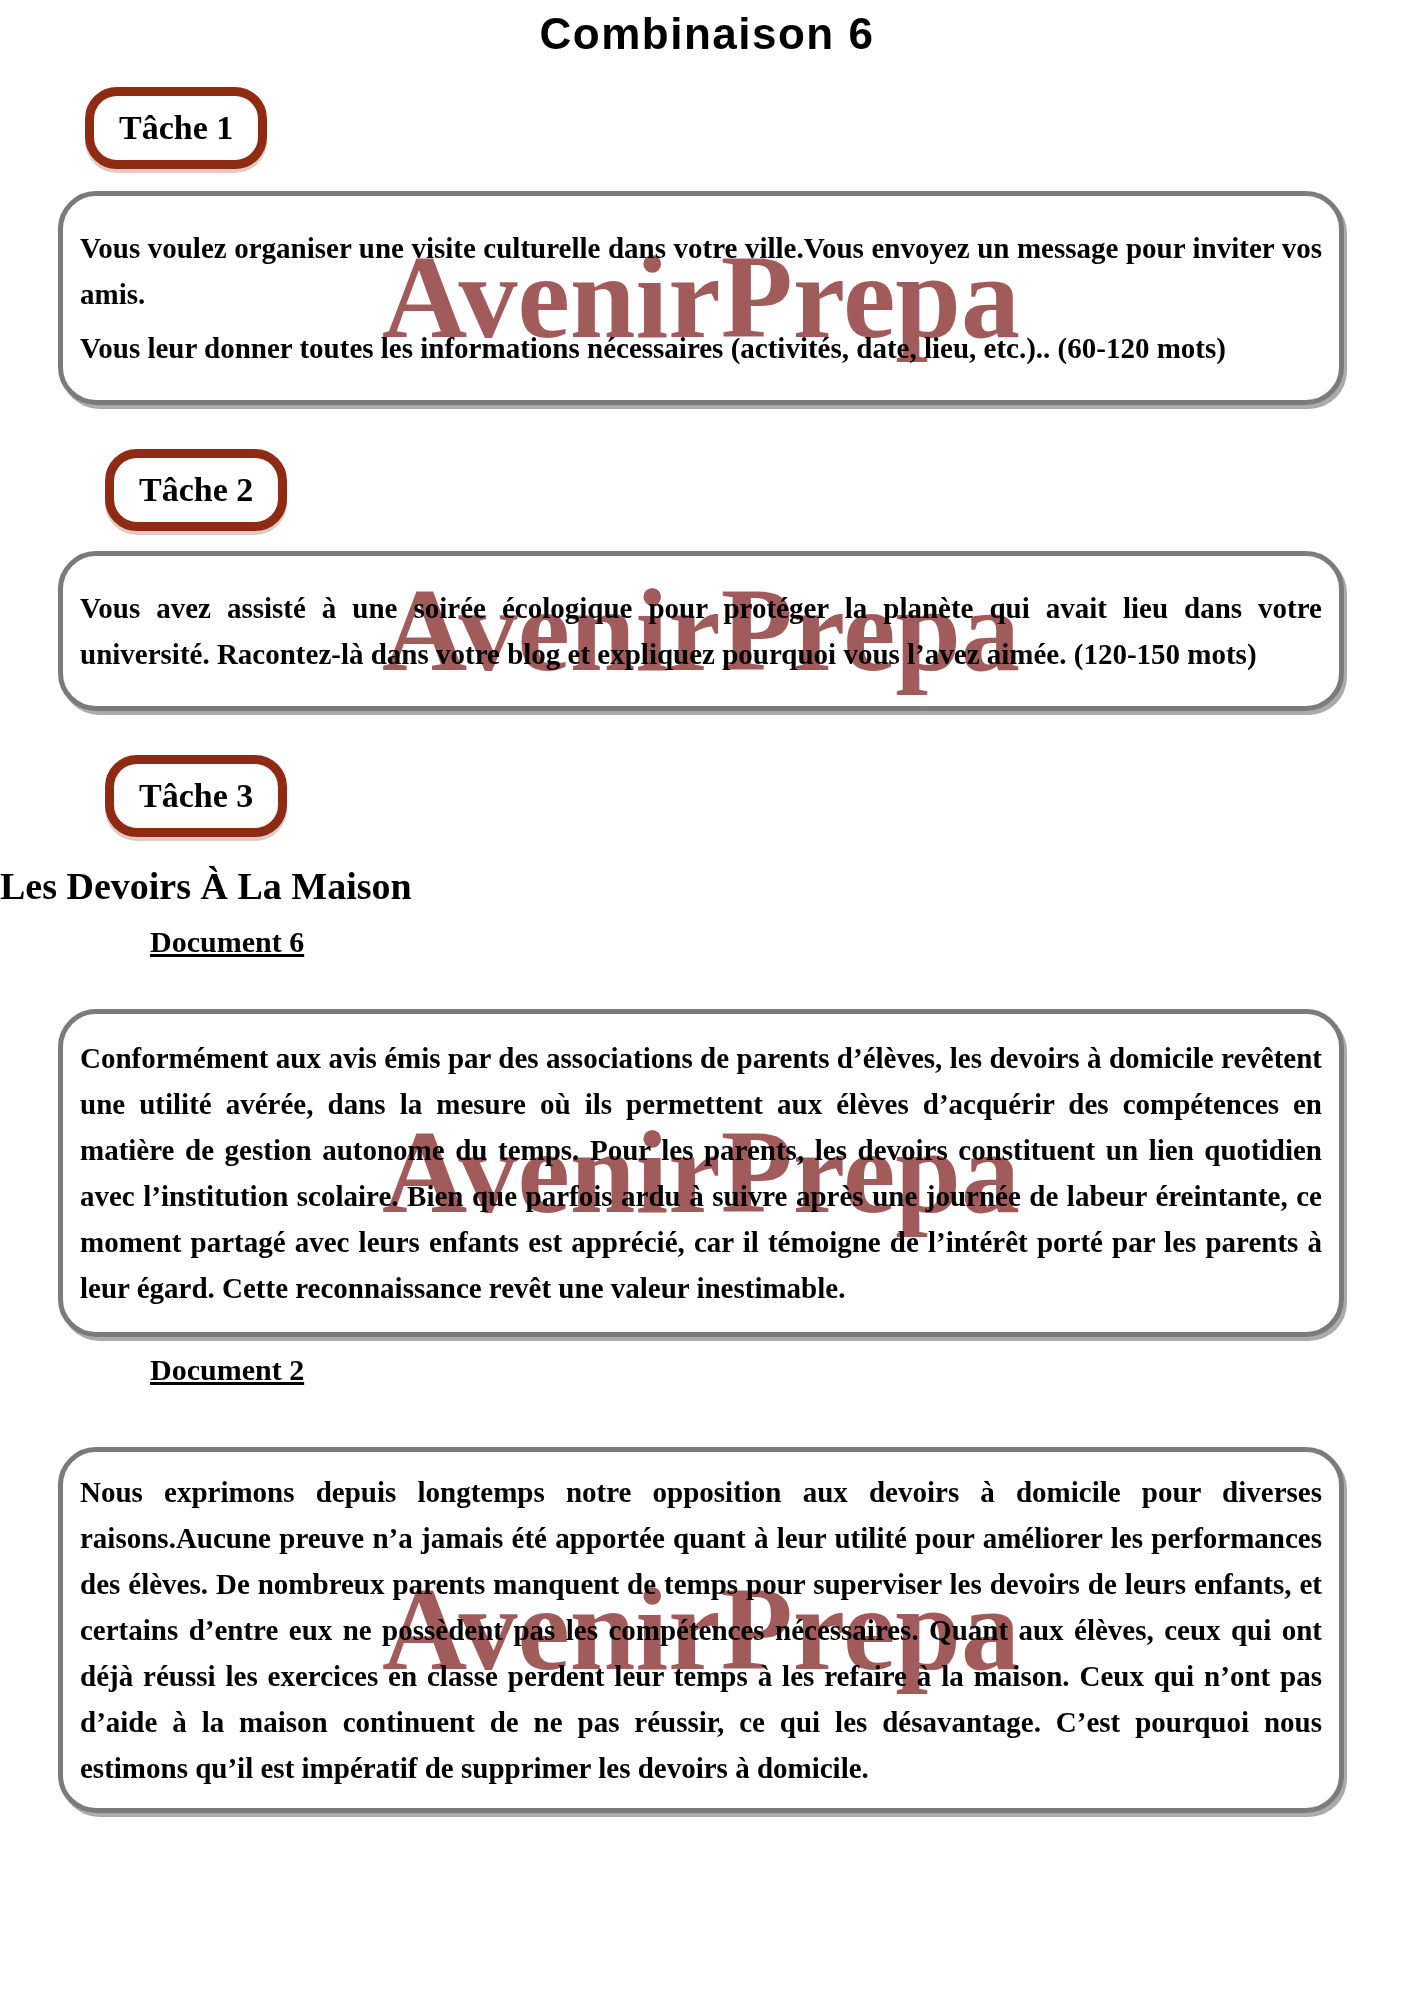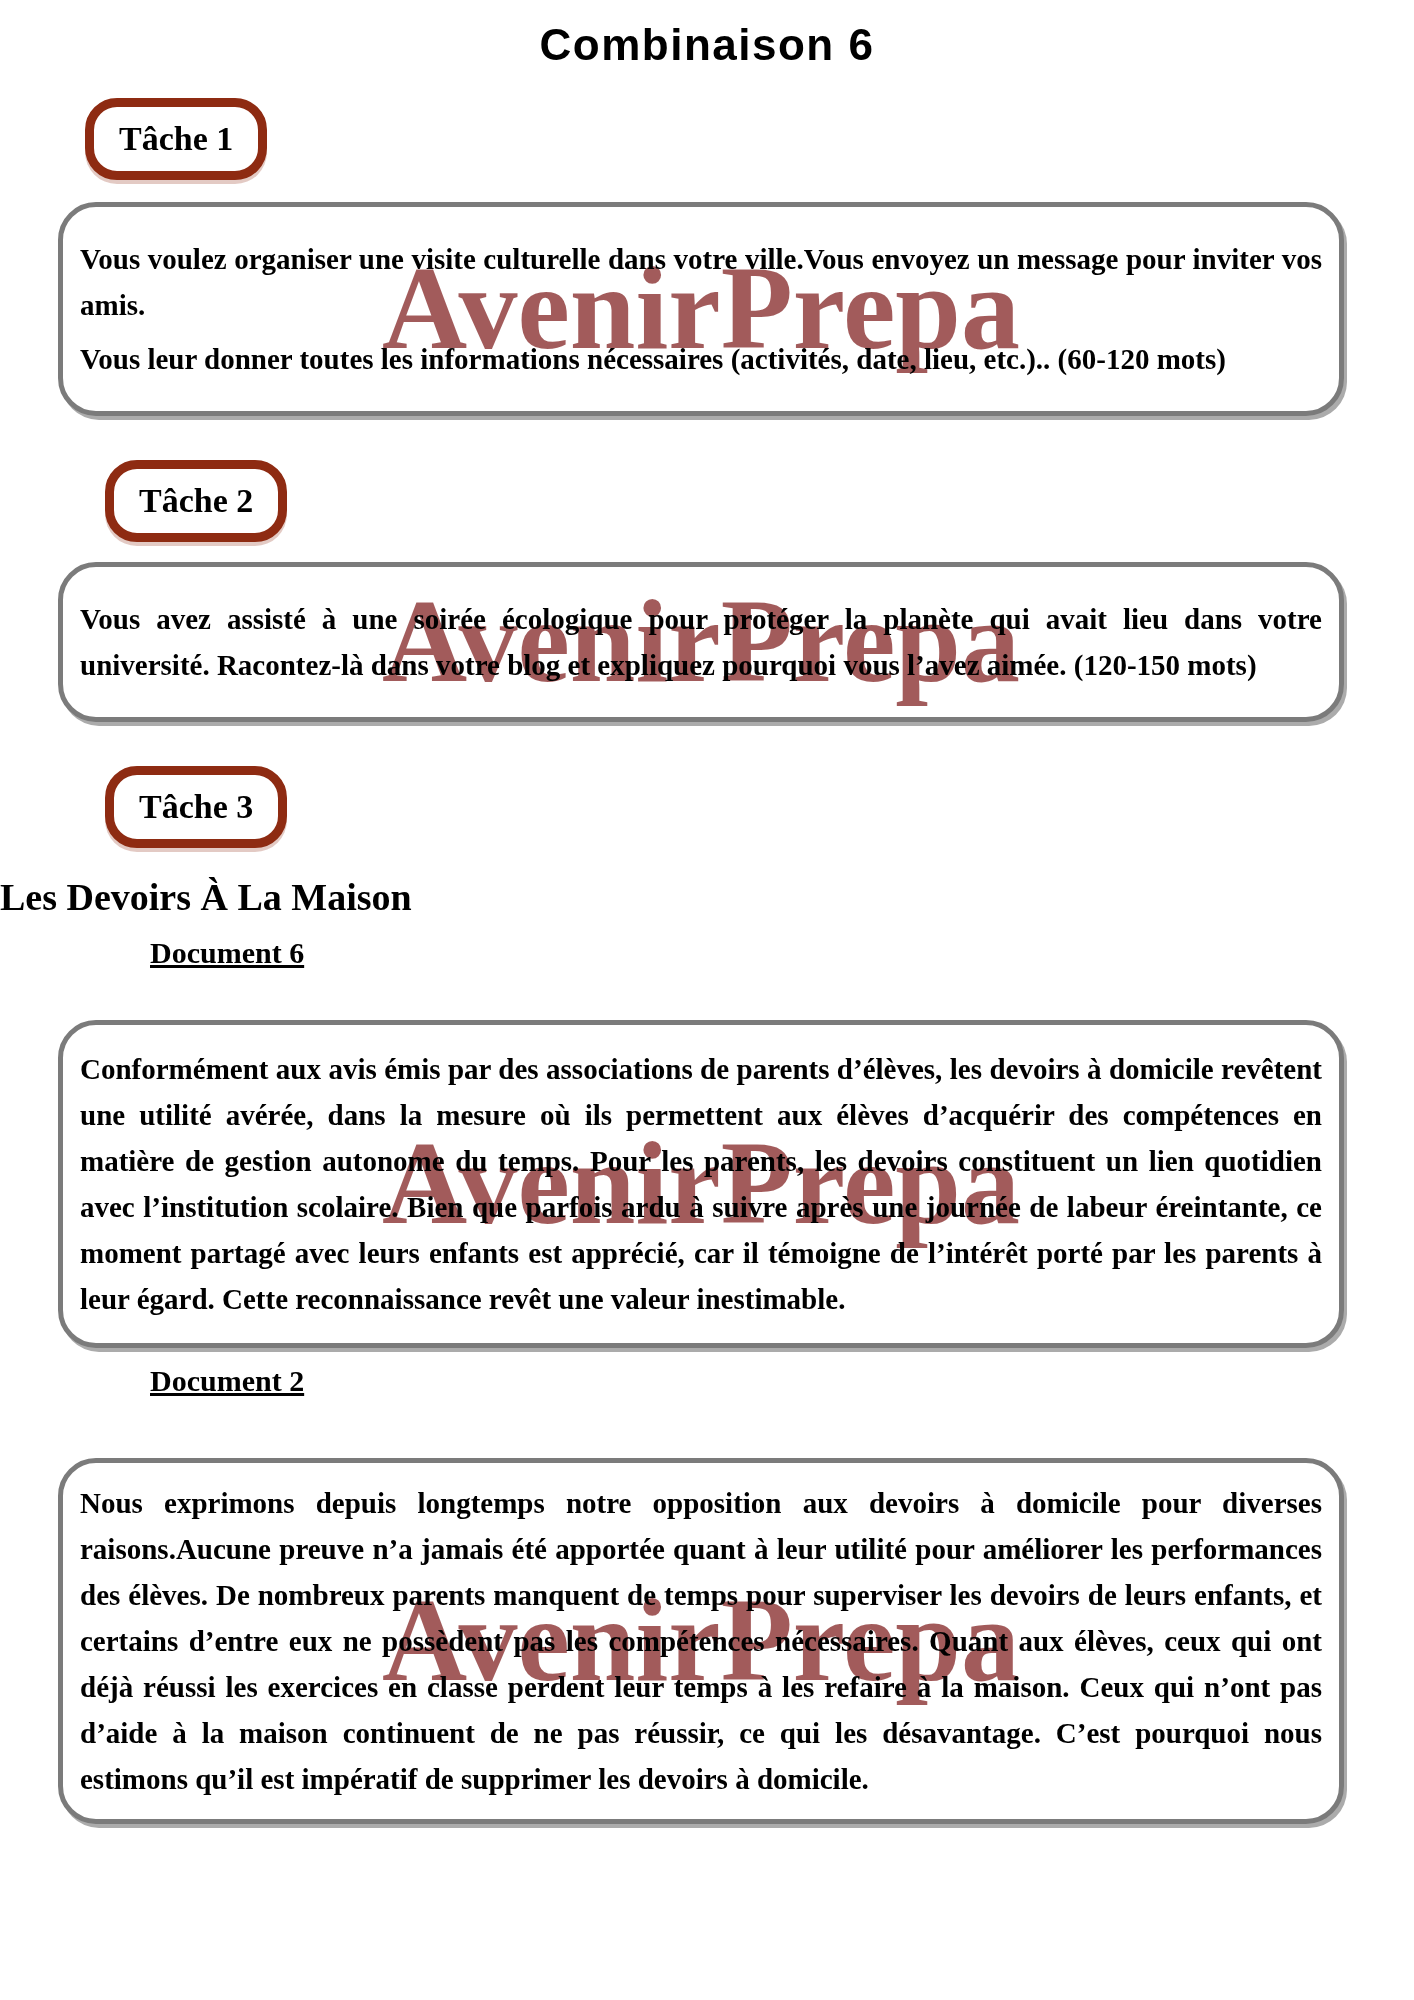--- a/index.html
+++ b/index.html
@@ -8,21 +8,21 @@
     width:1414px;
     height:2000px;
     margin:0 auto;
     background:#ffffff;
     overflow:hidden;
     font-family:"Liberation Serif", serif;
     color:#000;
   }
   .title {
     margin:0;
-    padding-top:20px;
+    padding-top:9px;
     text-align:center;
     font-family:"Liberation Sans", sans-serif;
     font-weight:bold;
     font-size:44px;
     letter-spacing:1.5px;
     color:#000;
   }
   .badge-row { line-height:0; }
   .badge-row.first  { margin:28px 0 0 85px; }
   .badge-row.later  { margin:44px 0 0 105px; }

